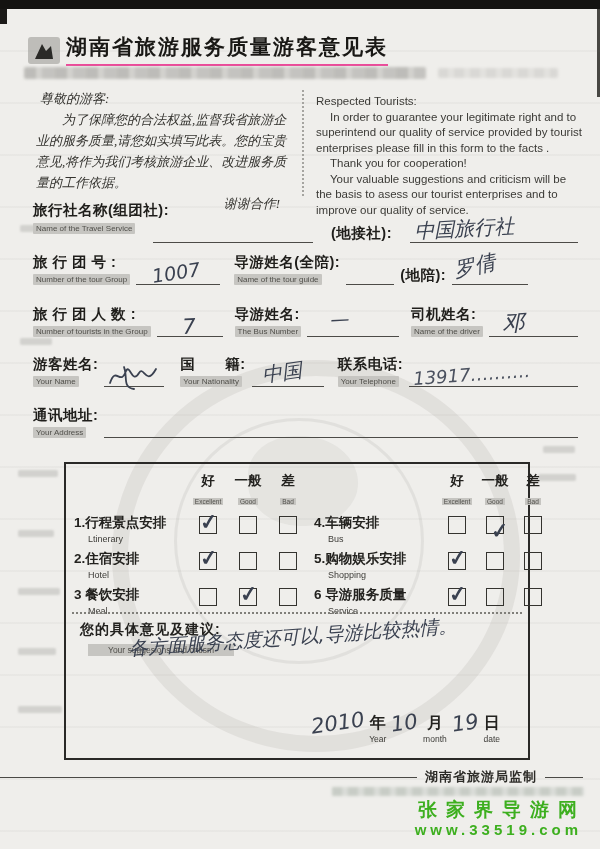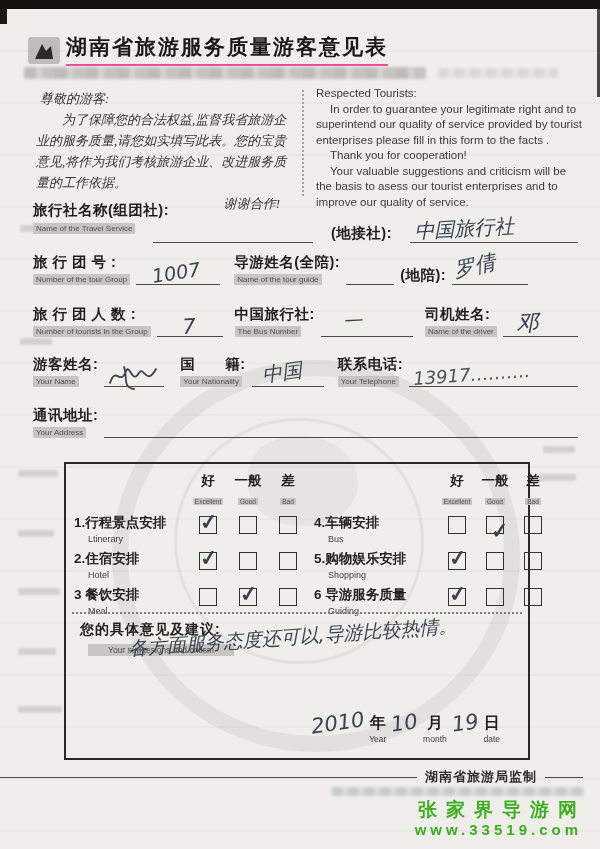--- a/index.html
+++ b/index.html
@@ -29,21 +29,21 @@
             filter:blur(1.4px);}
   .blurband2{position:absolute;left:438px;top:68px;width:120px;height:10px;border-radius:2px;opacity:.3;
             background:repeating-linear-gradient(90deg,#a9a8a4 0 10px,#c7c6c2 10px 16px);filter:blur(1.6px);}
   
   .intro-zh{position:absolute;left:36px;top:88px;width:258px;font-family:"Liberation Serif",serif;
             font-style:italic;font-size:13px;line-height:21px;color:#33322e;}
   .intro-zh .sal{margin-left:4px;}
   .intro-zh .body{text-indent:2em;}
   .intro-zh .closing{text-align:right;padding-right:14px;}
   .intro-divider{position:absolute;left:302px;top:90px;height:106px;border-left:2px dotted #a5a4a0;}
-  .intro-en{position:absolute;left:316px;top:86px;width:266px;font-size:11.5px;line-height:15.5px;color:#3b3a36;}
+  .intro-en{position:absolute;left:316px;top:94px;width:266px;font-size:11.5px;line-height:15.5px;color:#3b3a36;}
   .intro-en p{margin:0;text-indent:14px;}
   .intro-en p.first{text-indent:0;}
   
   .row{position:absolute;left:33px;right:22px;display:flex;align-items:flex-end;gap:6px;}
   .lbl{display:flex;flex-direction:column;flex:0 0 auto;}
   .zh-lbl{font-weight:bold;font-size:14.5px;color:#1f1e1b;white-space:nowrap;letter-spacing:.5px;}
   .en-hl{font-size:8px;background:#c6c5c1;color:#504f4a;padding:1px 3px;margin-top:2px;
          white-space:nowrap;align-self:flex-start;border-radius:1px;}
   .ul{position:relative;border-bottom:1.4px solid #4c4b47;height:21px;flex:0 0 auto;}
   .grow{flex:1 1 auto;}
@@ -173,21 +173,21 @@
 
   <div class="row" style="top:305px;">
     <div class="lbl">
       <span class="zh-lbl">旅 行 团 人 数 :</span>
       <span class="en-hl">Number of tourists in the Group</span>
     </div>
     <span class="ul" style="width:66px;">
       <span class="ink" style="left:26px;font-size:21px;">7</span>
     </span>
     <div class="lbl" style="margin-left:6px;">
-      <span class="zh-lbl">中国旅行社:</span>
+      <span class="zh-lbl">导游姓名:</span>
       <span class="en-hl">The Bus Number</span>
     </div>
     <span class="ul" style="width:92px;">
       <span class="ink" style="left:24px;bottom:6px;">—</span>
     </span>
     <div class="lbl" style="margin-left:6px;">
       <span class="zh-lbl">司机姓名:</span>
       <span class="en-hl">Name of the driver</span>
     </div>
     <span class="ul grow">
@@ -339,21 +339,21 @@
               <span class="cb"></span>
             </div>
           <div class="cbcell">
               <span class="cb"></span>
             </div>
         </div>
 
         <div data-item-index="5" style="display:contents;">
           <div class="r-lab">
             <div class="zh">6 导游服务质量</div>
-            <div class="en">Guiding</div>
+            <div class="en">Service</div>
           </div>
           <div class="cbcell">
               <span class="cb checked"></span>
             </div>
           <div class="cbcell">
               <span class="cb"></span>
             </div>
           <div class="cbcell">
               <span class="cb"></span>
             </div>

